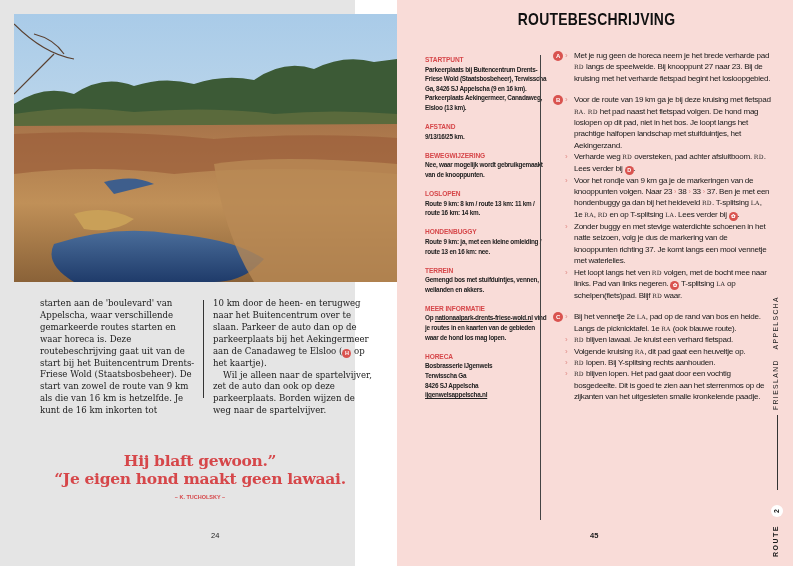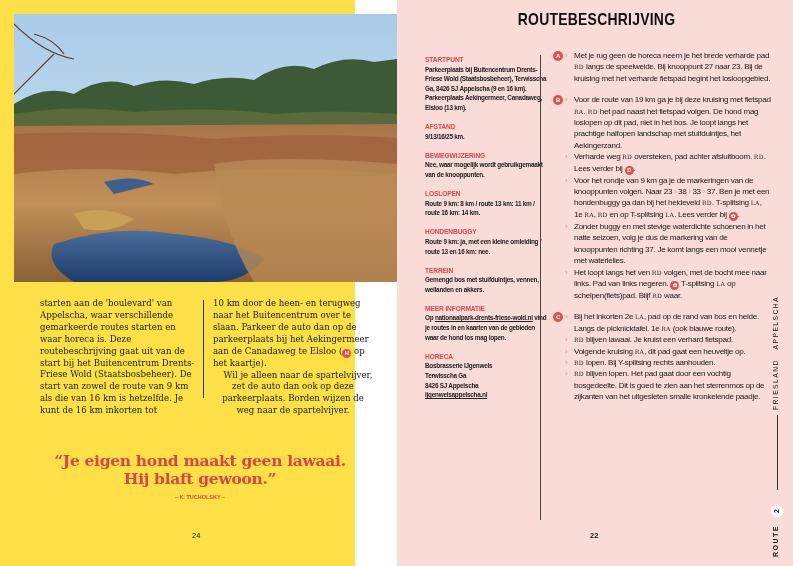--- a/index.html
+++ b/index.html
@@ -1,39 +1,39 @@
 <!DOCTYPE html>
 <html><head>
 <meta charset="utf-8">
 <style>
   * { box-sizing: border-box; margin: 0; padding: 0; }
   html, body { width: 793px; height: 566px; overflow: hidden; background: #fff; }
   body { position: relative; font-family: "Liberation Sans", sans-serif; color: #1a1a1a; }
 
-  .page-left { position: absolute; left: 0; top: 0; width: 355px; height: 566px; background: #fde047; }
+  .page-left { position: absolute; left: 0; top: 0; width: 355px; height: 566px; background: #e5e5e5; }
   .page-right { position: absolute; left: 397px; top: 0; width: 396px; height: 566px; background: #f9dcd8; }
 
   
   .photo { position: absolute; left: 14px; top: 14px; width: 383px; height: 268px; overflow: hidden; background: #b9d3e8; }
   .photo svg { width: 100%; height: 100%; display: block; }
 
   
   .body-col { position: absolute; top: 298px; font-family: "DejaVu Serif", serif; font-size: 8.6px; line-height: 11.9px; color: #222; }
   .body-col.c1 { left: 40px; width: 160px; }
   .body-col.c2 { left: 213px; width: 160px; }
   .col-rule { position: absolute; left: 203px; top: 300px; width: 1px; height: 98px; background: #333; }
   .body-col p { text-align: left; }
-  .body-col p.indent { text-indent: 10px; text-align: center; }
+  .body-col p.indent { text-indent: 10px; }
   .h-marker { display: inline-block; width: 9px; height: 9px; border-radius: 50%; background: #d9534f; color: #fff; font-size: 5.5px; line-height: 9px; text-align: center; font-family: "Liberation Sans", sans-serif; font-weight: bold; vertical-align: -1px; }
 
   
   .quote { position: absolute; left: 30px; top: 452px; width: 340px; text-align: center; color: #d6474a; font-family: "DejaVu Serif", serif; font-weight: bold; font-size: 15.5px; line-height: 18px; letter-spacing: -0.3px; }
   .quote-author { position: absolute; left: 30px; top: 494px; width: 340px; text-align: center; color: #d6474a; font-family: "Liberation Sans", sans-serif; font-size: 5.5px; font-weight: bold; }
   .page-num { position: absolute; font-family: "Liberation Sans", sans-serif; font-size: 7.5px; color: #1a1a1a; }
-  .page-num.left { left: 192px; top: 531px; }
+  .page-num.left { left: 211px; top: 531px; }
   .page-num.right { left: 590px; top: 531px; font-weight: bold; }
 
   
   .title { position: absolute; left: 400px; top: 10px; width: 393px; text-align: center; font-family: "Liberation Sans", sans-serif; font-weight: bold; font-size: 17px; letter-spacing: 0.3px; color: #111; transform: scaleX(0.82); }
 
   .sidebar { position: absolute; left: 425px; top: 55px; width: 122px; font-family: "Liberation Sans", sans-serif; font-size: 6.4px; line-height: 9.6px; color: #222; letter-spacing: -0.25px; }
   .sidebar .sec { margin-bottom: 9.5px; }
   .sidebar .label { color: #d6474a; font-weight: bold; font-size: 6.6px; letter-spacing: -0.1px; }
   .sidebar .val { font-weight: bold; }
   .sidebar .link { text-decoration: underline; font-weight: bold; }
@@ -92,22 +92,22 @@
   <div class="body-col c1">
     <p>starten aan de 'boulevard' van Appelscha, waar verschillende gemarkeerde routes starten en waar horeca is. Deze routebeschrijving gaat uit van de start bij het Buitencentrum Drents-Friese Wold (Staatsbosbeheer). De start van zowel de route van 9 km als die van 16 km is hetzelfde. Je kunt de 16 km inkorten tot</p>
   </div>
   <div class="col-rule"></div>
   <div class="body-col c2">
     <p><span>10 km door de heen- en terugweg naar het Buitencentrum over te slaan. Parkeer de auto dan op de parkeerplaats bij het Aekingermeer aan de Canadaweg te Elsloo (</span><span class="h-marker">H</span><span> op het kaartje).</span></p>
     <p class="indent">Wil je alleen naar de spartelvijver, zet de auto dan ook op deze parkeerplaats. Borden wijzen de weg naar de spartelvijver.</p>
   </div>
 
   <div class="quote">
+    <div>Hij blaft gewoon.”</div>
     <div>“Je eigen hond maakt geen lawaai.</div>
-    <div>Hij blaft gewoon.”</div>
   </div>
   <div class="quote-author">– K. TUCHOLSKY –</div>
 </div>
 <div class="page-num left">24</div>
 
 <div class="page-right"></div>
 <div class="title">ROUTEBESCHRIJVING</div>
 
 <div class="sidebar">
   <div class="sec">
@@ -179,21 +179,21 @@
     <div class="step-line">
       <span class="arrow">›</span>
       <span>Het loopt langs het ven </span><span class="sc">RD</span><span> volgen, met de bocht mee naar links. Pad van links negeren. </span><span class="inline-badge">✿</span><span> T-splitsing </span><span class="sc">LA</span><span> op schelpen(fiets)pad. Blijf </span><span class="sc">RD</span><span> waar.</span>
     </div>
   </div>
 
   <div class="step-group">
     <span class="step-badge">C</span>
     <div class="step-line">
       <span class="arrow">›</span>
-      <span>Bij het inkorten 2e </span><span class="sc">LA</span><span>, pad op de rand van bos en heide. Langs de picknicktafel. 1e </span><span class="sc">RA</span><span> (ook blauwe route).</span>
+      <span>Bij het vennetje 2e </span><span class="sc">LA</span><span>, pad op de rand van bos en heide. Langs de picknicktafel. 1e </span><span class="sc">RA</span><span> (ook blauwe route).</span>
     </div>
     <div class="step-line">
       <span class="arrow">›</span>
       <span class="sc">RD</span><span> blijven lawaai. Je kruist een verhard fietspad.</span>
     </div>
     <div class="step-line">
       <span class="arrow">›</span>
       <span>Volgende kruising </span><span class="sc">RA</span><span>, dit pad gaat een heuveltje op.</span>
     </div>
     <div class="step-line">
@@ -207,13 +207,13 @@
   </div>
 </div>
 
 <div class="side-tab">
   <div class="place"><span>FRIESLAND</span>&nbsp;&nbsp;&nbsp;<span>APPELSCHA</span></div>
   <div class="line"></div>
   <div class="route-num">2</div>
   <div class="route-lbl">ROUTE</div>
 </div>
 
-<div class="page-num right">22</div>
+<div class="page-num right">45</div>
 
 </body></html>

